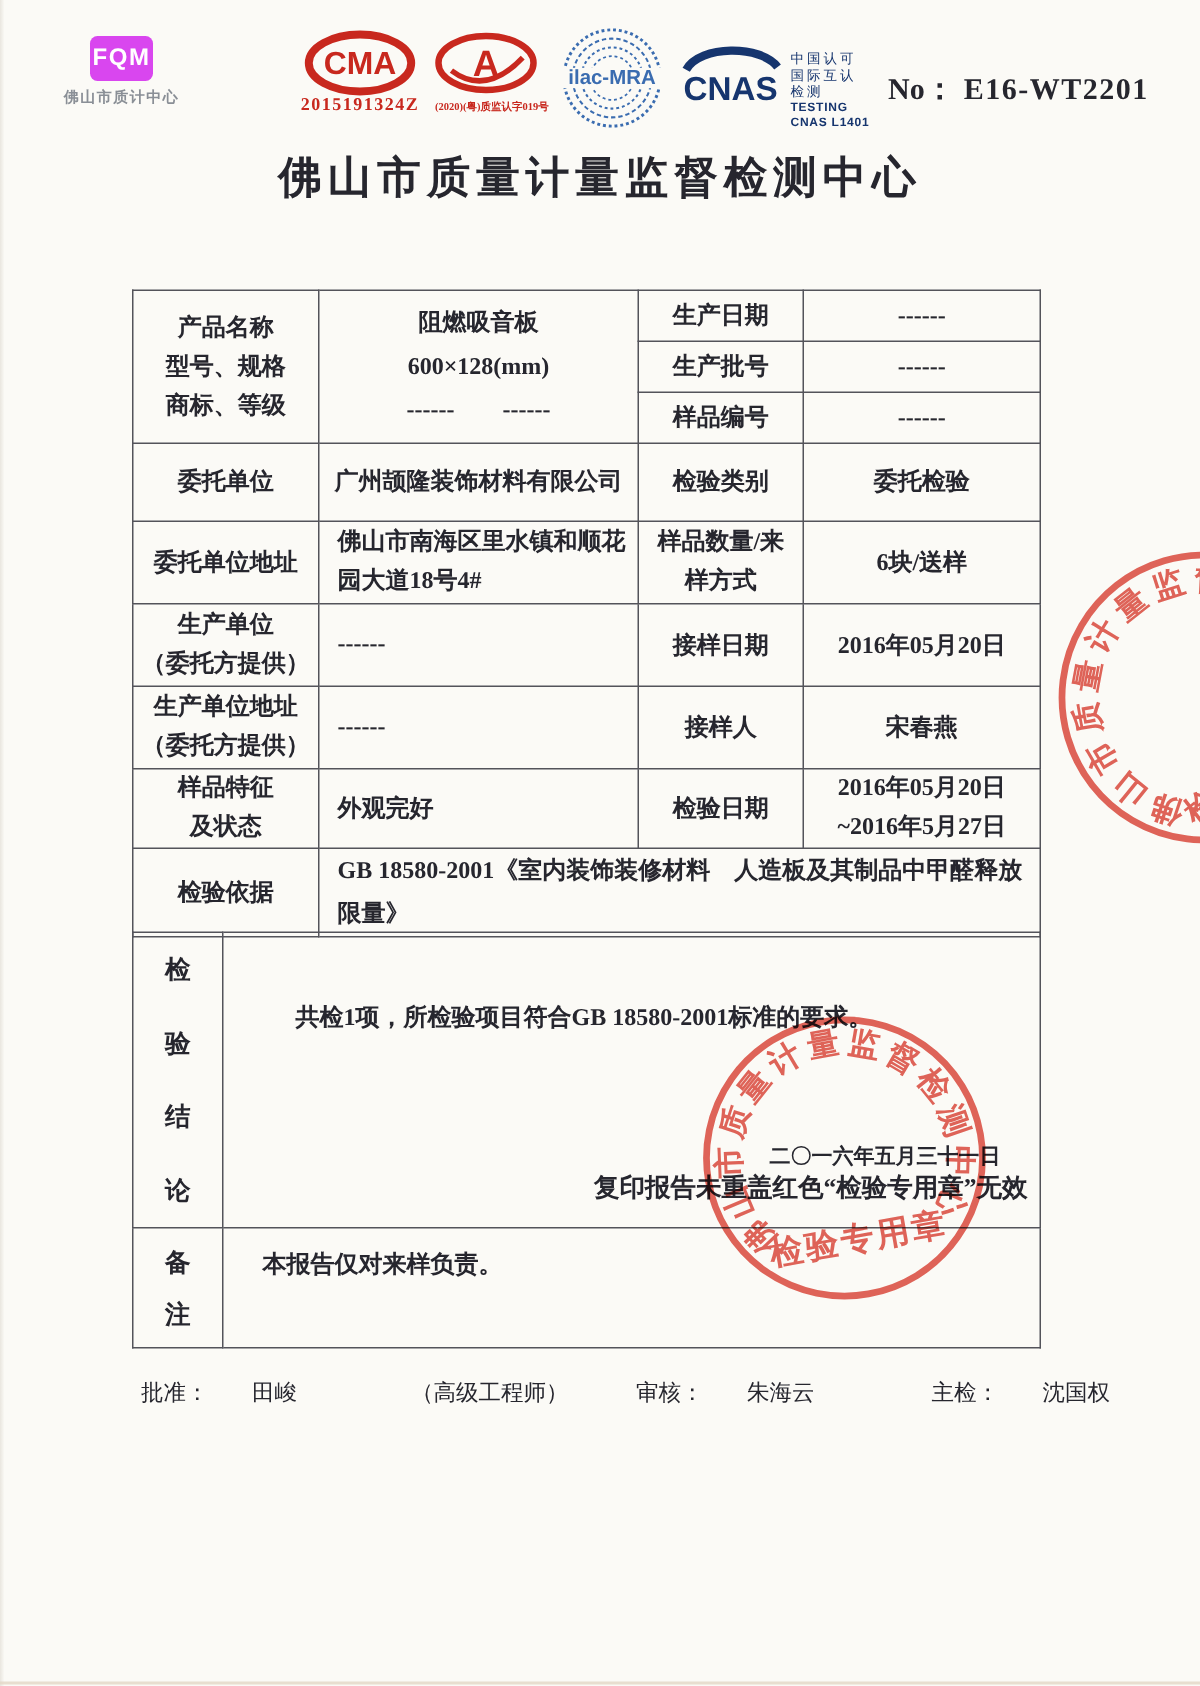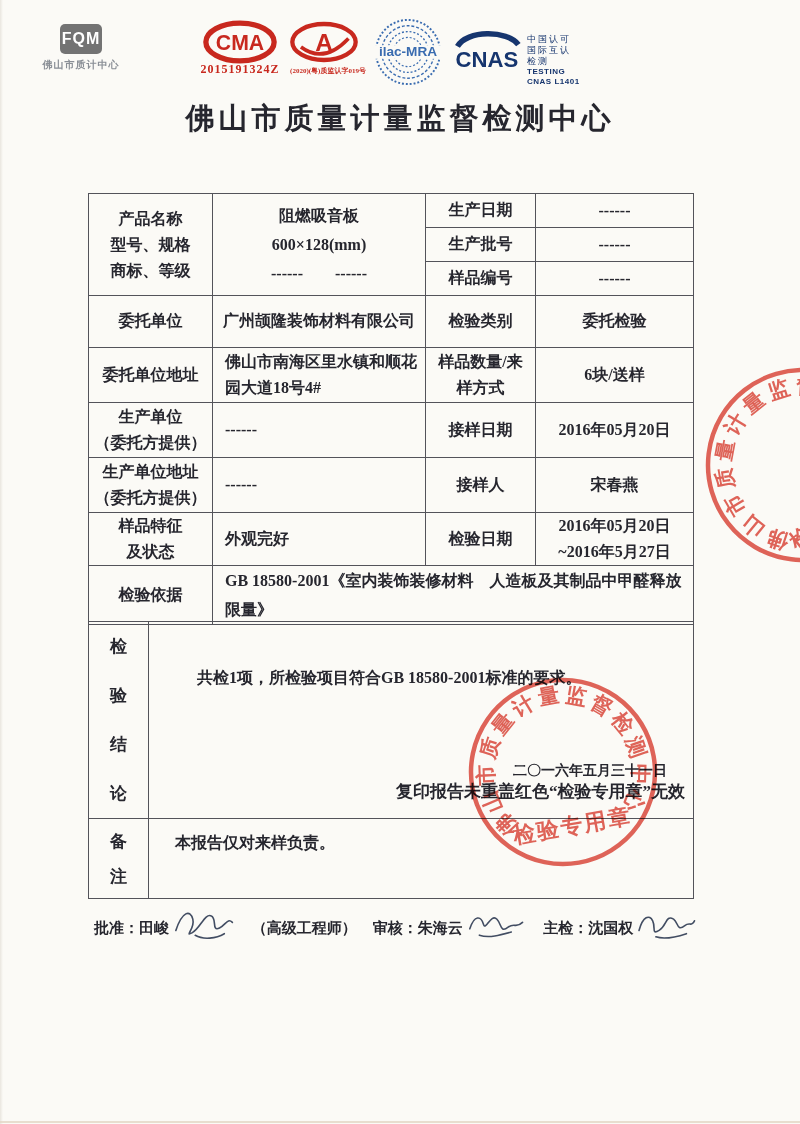--- a/index.html
+++ b/index.html
@@ -6,21 +6,21 @@
   .page{
     position:relative;width:800px;height:1124px;margin:0 auto;
     background:#fbfaf6;overflow:hidden;
     font-family:"Liberation Serif","DejaVu Serif",serif;
     color:#26262e;
   }
   .edge-bottom{position:absolute;left:0;right:0;bottom:1px;height:2px;background:#e3d7c6;opacity:.8;}
   .edge-left{position:absolute;left:0;top:0;bottom:0;width:3px;background:linear-gradient(90deg,#e9e6df,rgba(251,250,246,0));}
 
   
-  .fqm{position:absolute;left:60px;top:24px;width:42px;height:30px;background:#737373;border-radius:5px;
+  .fqm{position:absolute;left:60px;top:24px;width:42px;height:30px;background:#d946ef;border-radius:5px;
        display:flex;align-items:center;justify-content:center;color:#fff;
        font-family:"Liberation Sans","DejaVu Sans",sans-serif;font-weight:bold;font-size:16px;letter-spacing:1px;}
   .fqm-caption{position:absolute;left:30px;top:58px;width:102px;text-align:center;font-size:10px;color:#8a8f96;font-weight:bold;letter-spacing:1px;}
   .logo-num{position:absolute;color:#c8281e;font-family:"Liberation Serif",serif;font-weight:bold;}
   .cma-num{left:200px;top:62px;width:80px;text-align:center;font-size:12px;letter-spacing:1px;}
   .cal-num{left:278px;top:66px;width:100px;text-align:center;font-size:7px;}
   .cnas-textblock{position:absolute;left:527px;top:34px;color:#16356e;font-family:"Liberation Sans","DejaVu Sans",sans-serif;}
   .cnas-textblock .zh{font-size:9px;line-height:11px;letter-spacing:2px;}
   .cnas-textblock .en{font-size:8px;line-height:10px;font-weight:bold;letter-spacing:.5px;}
   .report-no{position:absolute;left:592px;top:46px;font-size:20px;font-weight:bold;white-space:nowrap;}
@@ -55,21 +55,21 @@
   .remark-cell{position:relative;margin-top:44px;}
   .remark-text{position:absolute;left:26px;top:14px;font-size:16px;font-weight:bold;}
 
   
   .stamp{position:absolute;mix-blend-mode:multiply;opacity:.85;}
   .stamp-main{left:463px;top:672px;transform:rotate(-10deg);}
   .stamp-corner{left:698px;top:360px;transform:rotate(-38deg);}
 
   
   .sig-row{position:absolute;left:94px;top:905px;width:606px;height:46px;
-    display:flex;align-items:center;font-size:15px;font-weight:bold;white-space:nowrap;}
+    display:flex;align-items:center;font-size:15px;font-weight:normal;white-space:nowrap;gap:29px;}
   .sig-row .gap1{margin-left:14px;} .sig-row .gap2{margin-left:16px;}
   .sig-svg{margin:-8px 2px 0 2px;}
 </style>
 </head>
 <body>
 
 <div class="page">
   <div class="edge-left"></div>
   <div class="edge-bottom"></div>
 
@@ -105,20 +105,23 @@
     <text x="40" y="42" text-anchor="middle" font-family="Liberation Sans,DejaVu Sans,sans-serif" font-size="24" font-weight="bold" fill="#16356e">CNAS</text>
   </svg>
   <div class="cnas-textblock">
     <div class="zh">中国认可</div>
     <div class="zh">国际互认</div>
     <div class="zh">检测</div>
     <div class="en">TESTING</div>
     <div class="en">CNAS L1401</div>
   </div>
 
+  <div class="report-no">
+    <span>No：</span><span class="val">E16-WT2201</span>
+  </div>
 
   <div class="title-org">佛山市质量计量监督检测中心</div>
 
 
   <table class="rpt t1">
     <colgroup>
         <col style="width:124px">
         <col style="width:213px">
         <col style="width:110px">
         <col style="width:158px">

